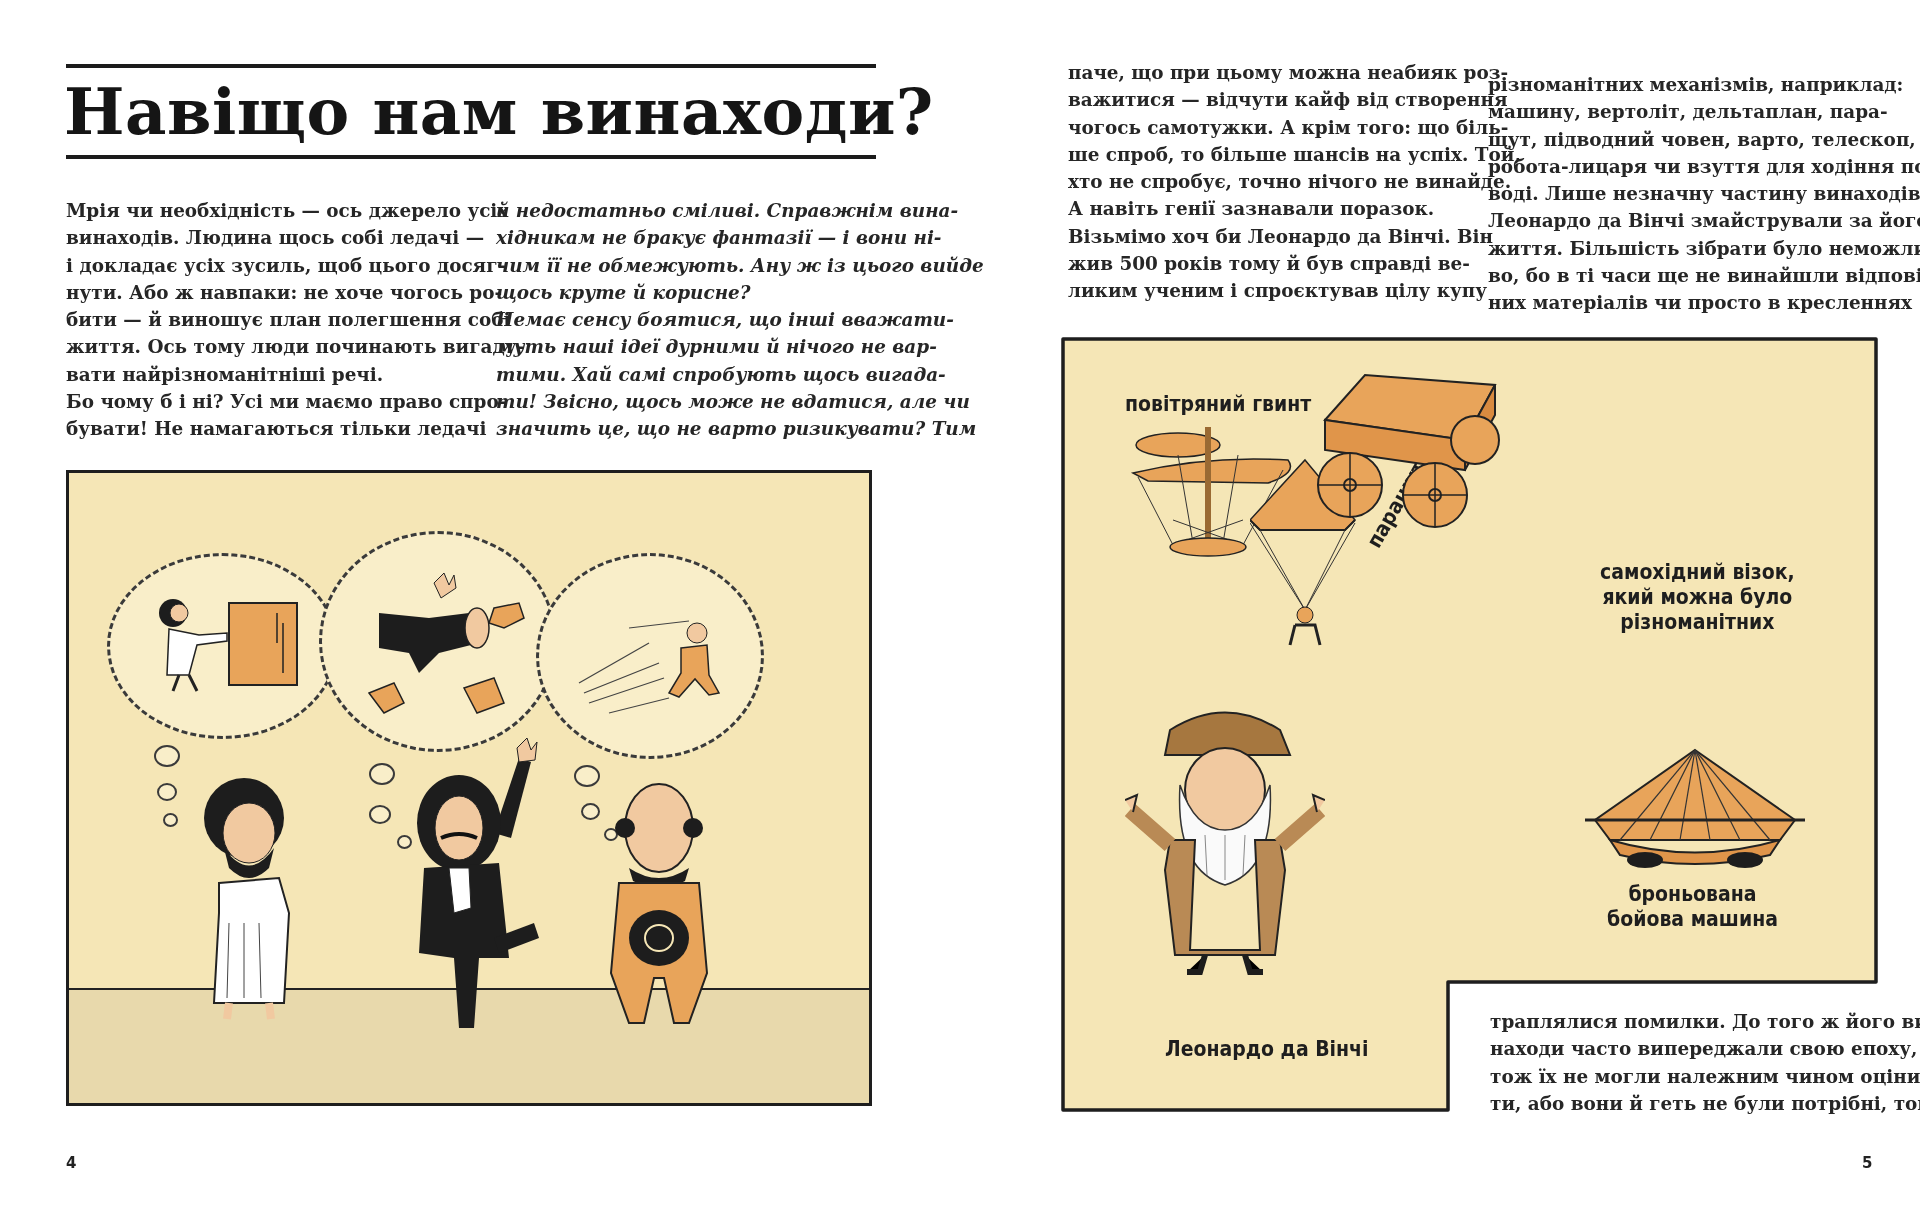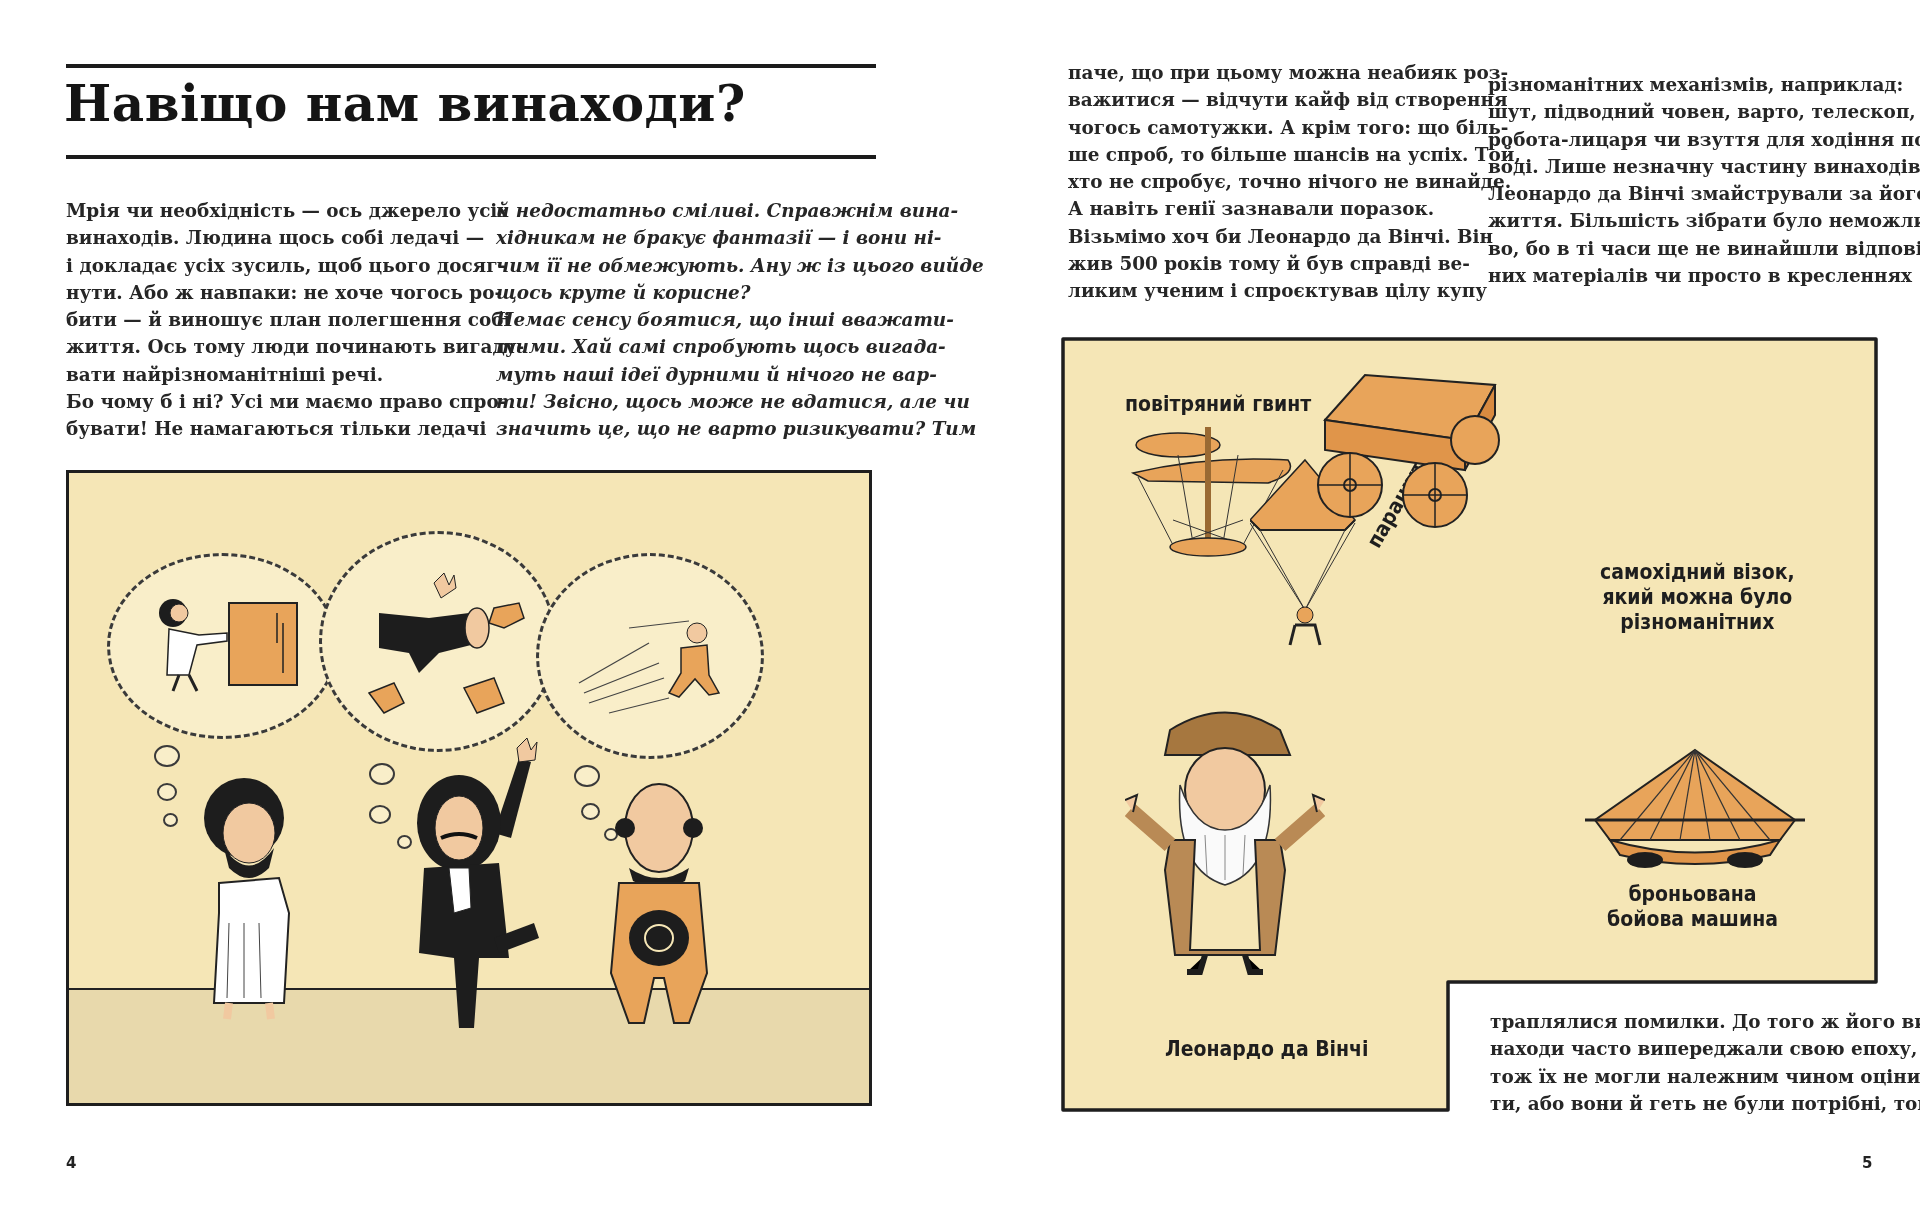--- a/index.html
+++ b/index.html
@@ -6,21 +6,21 @@
   body {
     width: 1920px; height: 1208px; position: relative; overflow: hidden;
     background: #ffffff;
     font-family: "DejaVu Serif", "Liberation Serif", serif;
     color: #1a1a1a;
   }
   .rule { position: absolute; background: #1b1b1b; height: 4px; }
   .title {
     position: absolute; left: 64px; top: 74px;
     font-family: "DejaVu Serif", serif; font-weight: bold;
-    font-size: 50px; letter-spacing: 0.5px; color: #151515; white-space: nowrap;
+    font-size: 64px; letter-spacing: 0.5px; color: #151515; white-space: nowrap;
   }
   .col {
     position: absolute; font-size: 18.4px; line-height: 27.3px; font-weight: bold;
     color: #262626; text-align: justify; text-align-last: justify;
   }
   .col .line { display: block; white-space: nowrap; text-align-last: justify; height: 27.3px; overflow: visible; }
   .col .line.last { text-align-last: left; }
   .page-num { position: absolute; font-family: "DejaVu Sans", sans-serif; font-weight: bold; font-size: 15px; color: #222; }
 
   .panel-left {
@@ -57,22 +57,22 @@
     <span class="line">Бо чому б і ні? Усі ми маємо право спро-</span>
     <span class="line">бувати! Не намагаються тільки ледачі</span>
   </div>
 
   <div class="col" style="left:496px; top:197px; width:384px;font-style:italic;">
     <span class="line">й недостатньо сміливі. Справжнім вина-</span>
     <span class="line">хідникам не бракує фантазії — і вони ні-</span>
     <span class="line">чим її не обмежують. Ану ж із цього вийде</span>
     <span class="line last">щось круте й корисне?</span>
     <span class="line">Немає сенсу боятися, що інші вважати-</span>
+    <span class="line">муть наші ідеї дурними й нічого не вар-</span>
     <span class="line">тими. Хай самі спробують щось вигада-</span>
-    <span class="line">муть наші ідеї дурними й нічого не вар-</span>
     <span class="line">ти! Звісно, щось може не вдатися, але чи</span>
     <span class="line">значить це, що не варто ризикувати? Тим</span>
   </div>
 
   <div class="panel-left">
     <div class="floor"></div>
 
     <div class="cloud" style="left:38px; top:80px; width:225px; height:180px;"></div>
     <div class="cloud" style="left:250px; top:58px; width:232px; height:215px;"></div>
     <div class="cloud" style="left:467px; top:80px; width:222px; height:200px;"></div>
@@ -168,20 +168,21 @@
     <span class="line">ше спроб, то більше шансів на успіх. Той,</span>
     <span class="line">хто не спробує, точно нічого не винайде.</span>
     <span class="line last">А навіть генії зазнавали поразок.</span>
     <span class="line">Візьмімо хоч би Леонардо да Вінчі. Він</span>
     <span class="line">жив 500 років тому й був справді ве-</span>
     <span class="line">ликим ученим і спроєктував цілу купу</span>
   </div>
 
   <div class="col" style="left:1488px; top:71px; width:382px;">
     <span class="line">різноманітних механізмів, наприклад:</span>
+    <span class="line">машину, вертоліт, дельтаплан, пара-</span>
     <span class="line">шут, підводний човен, варто, телескоп,</span>
     <span class="line">робота-лицаря чи взуття для ходіння по</span>
     <span class="line">воді. Лише незначну частину винаходів</span>
     <span class="line">Леонардо да Вінчі змайстрували за його</span>
     <span class="line">життя. Більшість зібрати було неможли-</span>
     <span class="line">во, бо в ті часи ще не винайшли відповід-</span>
     <span class="line">них матеріалів чи просто в кресленнях</span>
   </div>
 
   <svg style="position:absolute; left:1058px; top:334px;" width="826" height="784" viewBox="0 0 826 784">

